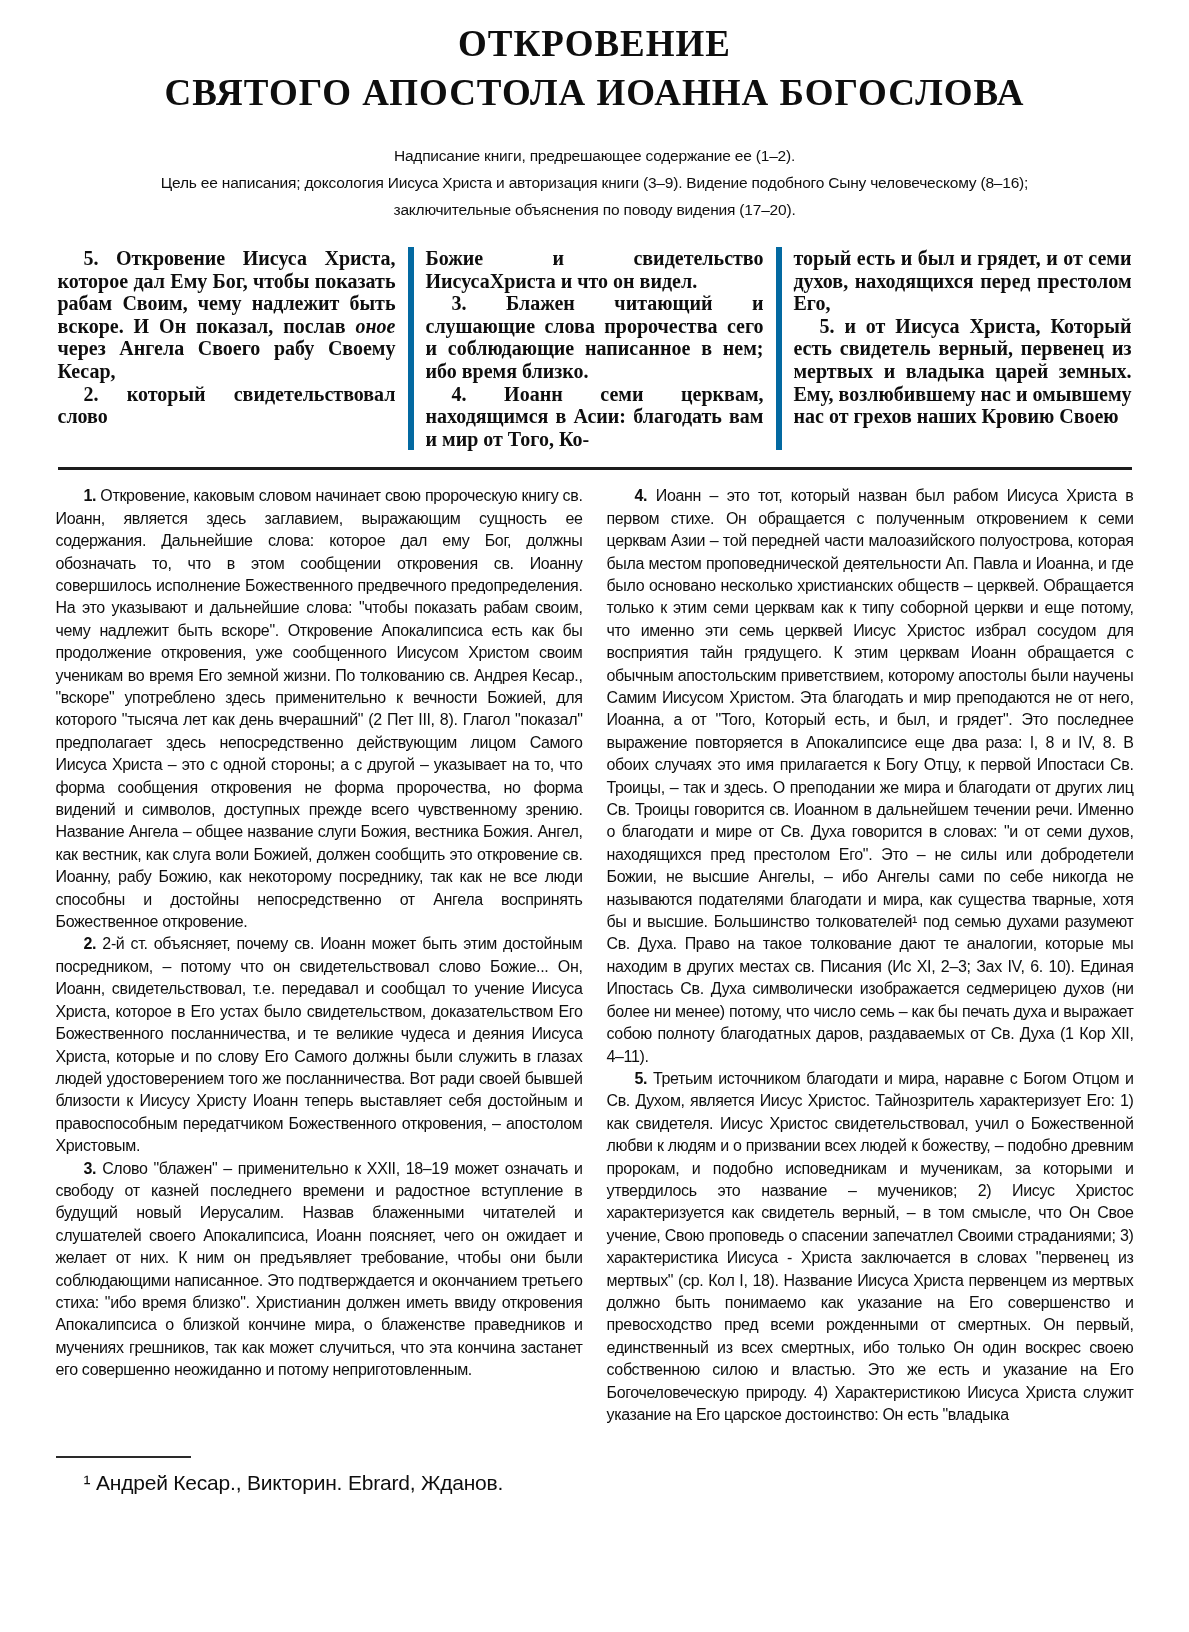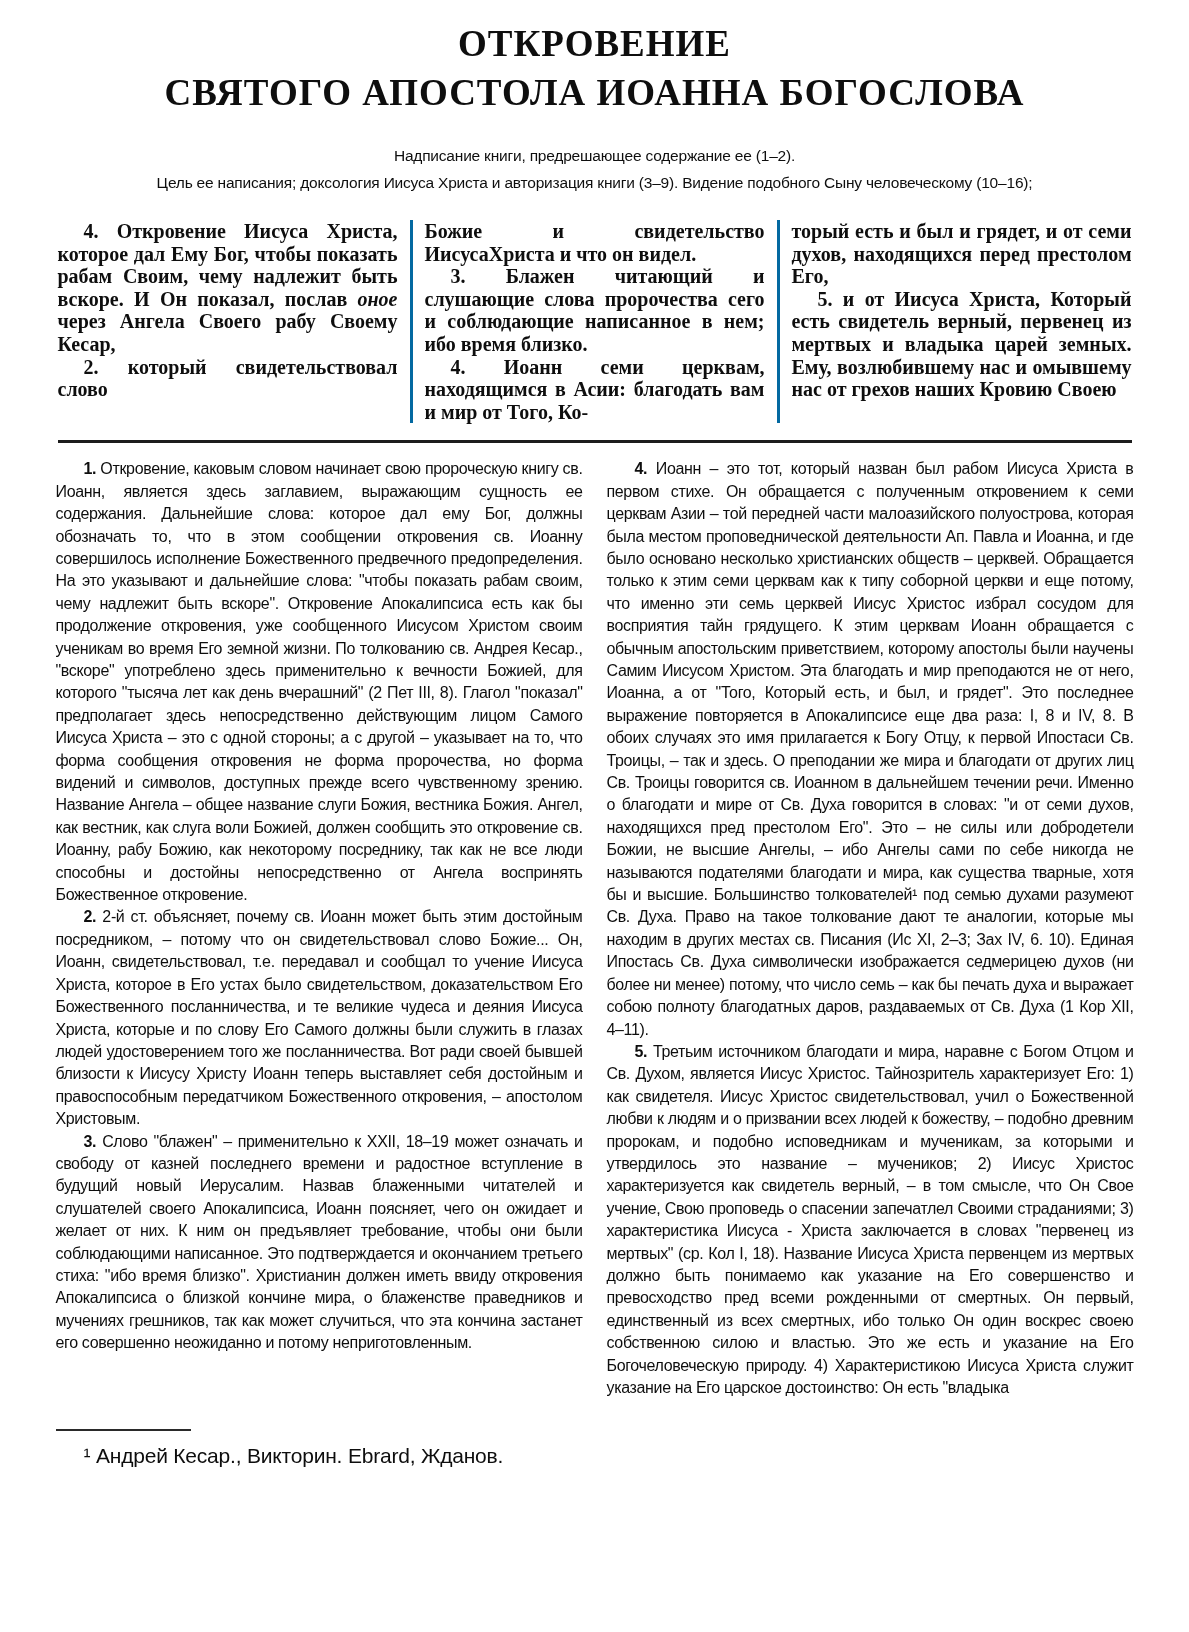--- a/index.html
+++ b/index.html
@@ -55,21 +55,21 @@
     line-height: 22.6px;
     text-align: justify;
   }
   .scripture-col {
     flex: 1 1 0;
     padding: 0 12px;
   }
   .scripture-col:first-child { padding-left: 2px; }
   .scripture-col:last-child { padding-right: 2px; }
   .scripture-col + .scripture-col {
-    border-left: 3px solid #0369a1;
+    border-left: 6px solid #0369a1;
   }
   .scripture p { margin: 0; }
   .scripture p.verse { text-indent: 26px; }
   .scripture p.cont { text-indent: 0; }
   .scripture i { font-style: italic; }
 
   
   .main-divider {
     height: 3px;
     background: #1c1c1c;
@@ -119,26 +119,27 @@
 <div class="page">
 
   <div class="book-title">
     <div>ОТКРОВЕНИЕ</div>
     <div>СВЯТОГО АПОСТОЛА ИОАННА БОГОСЛОВА</div>
   </div>
 
 
   <div class="summary">
     <div>Надписание книги, предрешающее содержание ее (1–2).</div>
-    <div>Цель ее написания; доксология Иисуса Христа и авторизация книги (3–9). Видение подобного Сыну человеческому (10–16);</div>
+    <div>Цель ее написания; доксология Иисуса Христа и авторизация книги (3–9). Видение подобного Сыну человеческому (8–16);</div>
+    <div>заключительные объяснения по поводу видения (17–20).</div>
   </div>
 
   <div class="scripture">
     <div class="scripture-col">
-      <p class="verse"><span>4. Откровение Иисуса Христа, которое дал Ему Бог, чтобы показать рабам Своим, чему надлежит быть вскоре. И Он показал, послав </span><i>оное</i><span> через Ангела Своего рабу Своему Кесар,</span></p>
+      <p class="verse"><span>5. Откровение Иисуса Христа, которое дал Ему Бог, чтобы показать рабам Своим, чему надлежит быть вскоре. И Он показал, послав </span><i>оное</i><span> через Ангела Своего рабу Своему Кесар,</span></p>
       <p class="verse">2. который свидетельствовал слово</p>
     </div>
     <div class="scripture-col">
       <p class="cont">Божие и свидетельство ИисусаХриста и что он видел.</p>
       <p class="verse">3. Блажен читающий и слушающие слова пророчества сего и соблюдающие написанное в нем; ибо время близко.</p>
       <p class="verse">4. Иоанн семи церквам, находящимся в Асии: благодать вам и мир от Того, Ко-</p>
     </div>
     <div class="scripture-col">
       <p class="cont">торый есть и был и грядет, и от семи духов, находящихся перед престолом Его,</p>
       <p class="verse">5. и от Иисуса Христа, Который есть свидетель верный, первенец из мертвых и владыка царей земных. Ему, возлюбившему нас и омывшему нас от грехов наших Кровию Своею</p>

